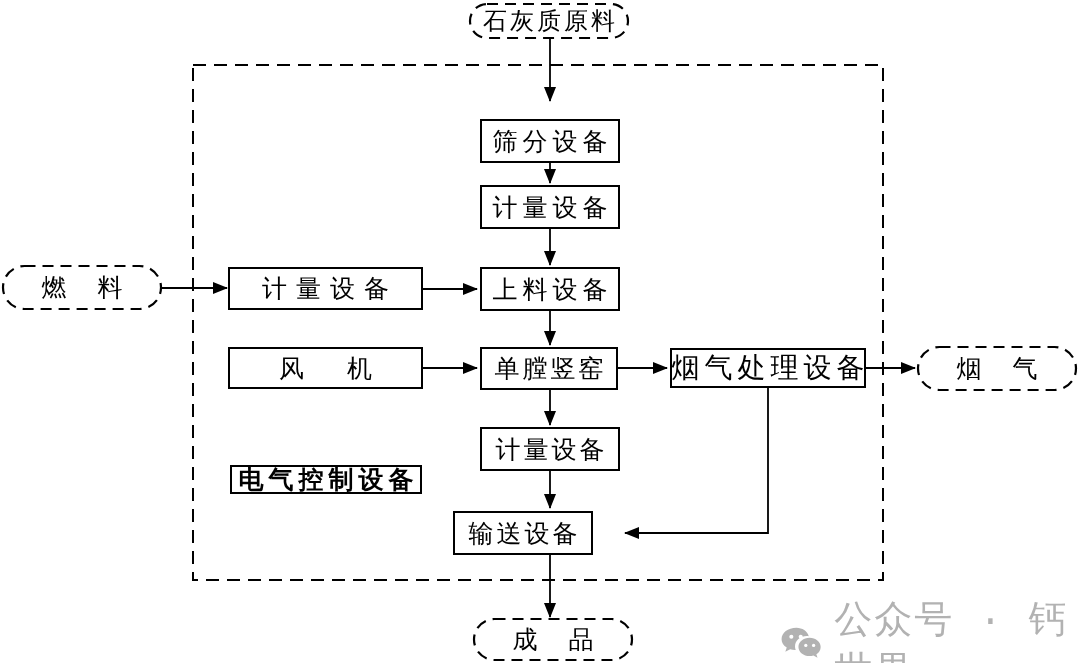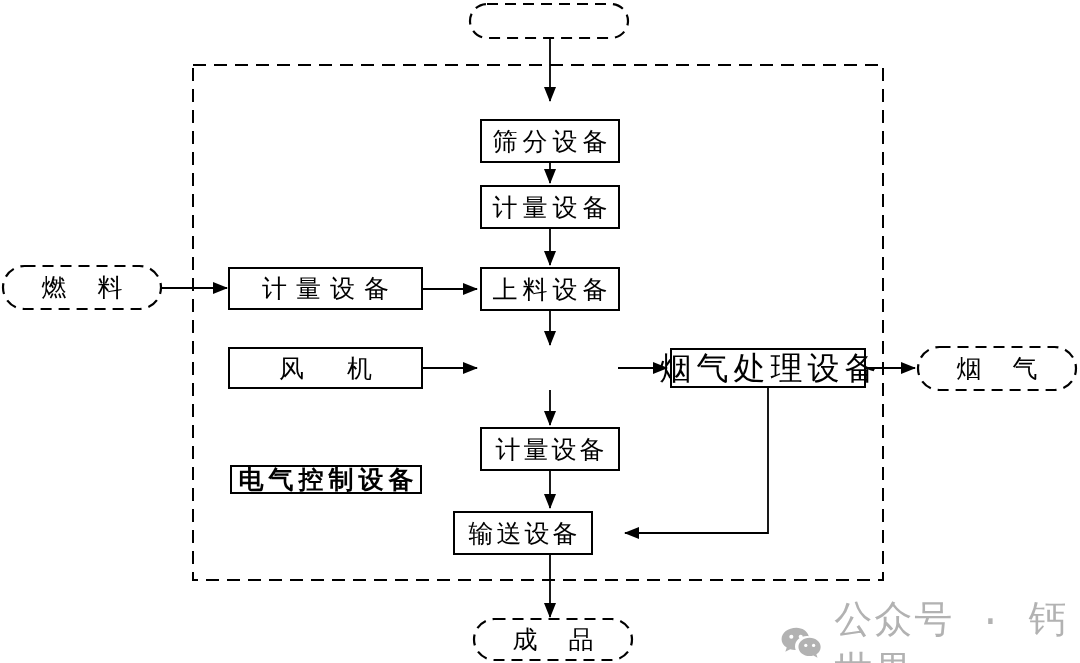--- a/index.html
+++ b/index.html
@@ -64,20 +64,23 @@
 
     <line x1="161" y1="288" x2="227" y2="288" stroke="#000" stroke-width="1.8" marker-end="url(#arrow)"></line>
     <line x1="423" y1="289" x2="477" y2="289" stroke="#000" stroke-width="1.8" marker-end="url(#arrow)"></line>
     <line x1="423" y1="368" x2="477" y2="368" stroke="#000" stroke-width="1.8" marker-end="url(#arrow)"></line>
     <line x1="618" y1="368" x2="667" y2="368" stroke="#000" stroke-width="1.8" marker-end="url(#arrow)"></line>
     <line x1="866" y1="368" x2="915" y2="368" stroke="#000" stroke-width="1.8" marker-end="url(#arrow)"></line>
 
     <polyline points="768,388 768,533 625,533" fill="none" stroke="#000" stroke-width="1.8" marker-end="url(#arrow)"></polyline>
   </svg>
 
+  <div class="node stadium" style="left:470px;top:4px;width:158px;height:34px;font-size:24px;">
+    <span class="ls3">石灰质原料</span>
+  </div>
 
   <div class="node stadium" style="left:3px;top:266px;width:158px;height:43px;">
     <span class="ls3">燃　料</span>
   </div>
 
   <div class="node stadium" style="left:918px;top:347px;width:158px;height:43px;">
     <span class="ls3">烟　气</span>
   </div>
 
   <div class="node stadium" style="left:474px;top:619px;width:158px;height:41px;">
@@ -89,20 +92,23 @@
   </div>
 
   <div class="node box" style="left:480px;top:185px;width:140px;height:44px;">
     <span class="ls5">计量设备</span>
   </div>
 
   <div class="node box" style="left:480px;top:267px;width:140px;height:44px;">
     <span class="ls5">上料设备</span>
   </div>
 
+  <div class="node box" style="left:480px;top:347px;width:138px;height:43px;">
+    <span class="ls3">单膛竖窑</span>
+  </div>
 
   <div class="node box" style="left:480px;top:427px;width:140px;height:44px;">
     <span class="ls3">计量设备</span>
   </div>
 
   <div class="node box" style="left:453px;top:511px;width:140px;height:44px;align-items:center;">
     <span class="ls3">输送设备</span>
   </div>
 
   <div class="node box" style="left:228px;top:267px;width:195px;height:43px;">
@@ -110,21 +116,21 @@
   </div>
 
   <div class="node box" style="left:228px;top:347px;width:195px;height:42px;">
     <span class="ls9">风　机</span>
   </div>
 
   <div class="node box" style="left:230px;top:465px;width:192px;height:29px;font-weight:bold;">
     <span class="ls5">电气控制设备</span>
   </div>
 
-  <div class="node box" style="left:670px;top:348px;width:196px;height:40px;font-size:32px;">
+  <div class="node box" style="left:670px;top:348px;width:196px;height:40px;font-size:28px;">
     <span class="ls5">烟气处理设备</span>
   </div>
 
   <div class="watermark">
     <svg width="54" height="48" viewBox="0 0 54 48">
       <path d="M21 2 C10 2 2 8.5 2 16.5 C2 21 4.6 24.8 8.6 27.3 L6.8 32.5 L13 29.3 C14.9 29.9 17 30.3 19.2 30.3 C19.5 30.3 19.8 30.3 20.1 30.3 C19.5 28.9 19.2 27.4 19.2 25.8 C19.2 18.4 26 12.5 34.4 12.5 C35.2 12.5 36 12.6 36.8 12.7 C34.9 6.5 28.6 2 21 2 Z" fill="#b2b2b2"></path>
       <circle cx="14.5" cy="13.5" r="2.6" fill="#ffffff"></circle>
       <circle cx="26.5" cy="13.5" r="2.6" fill="#ffffff"></circle>
       <path d="M52 26.5 C52 20 45.5 14.8 37.8 14.8 C30.1 14.8 23.6 20 23.6 26.5 C23.6 33 30.1 38.2 37.8 38.2 C39.5 38.2 41.2 37.9 42.7 37.5 L48 40.2 L46.5 35.9 C49.8 33.7 52 30.3 52 26.5 Z" fill="#b2b2b2"></path>
       <circle cx="33" cy="24.5" r="2.1" fill="#ffffff"></circle>

